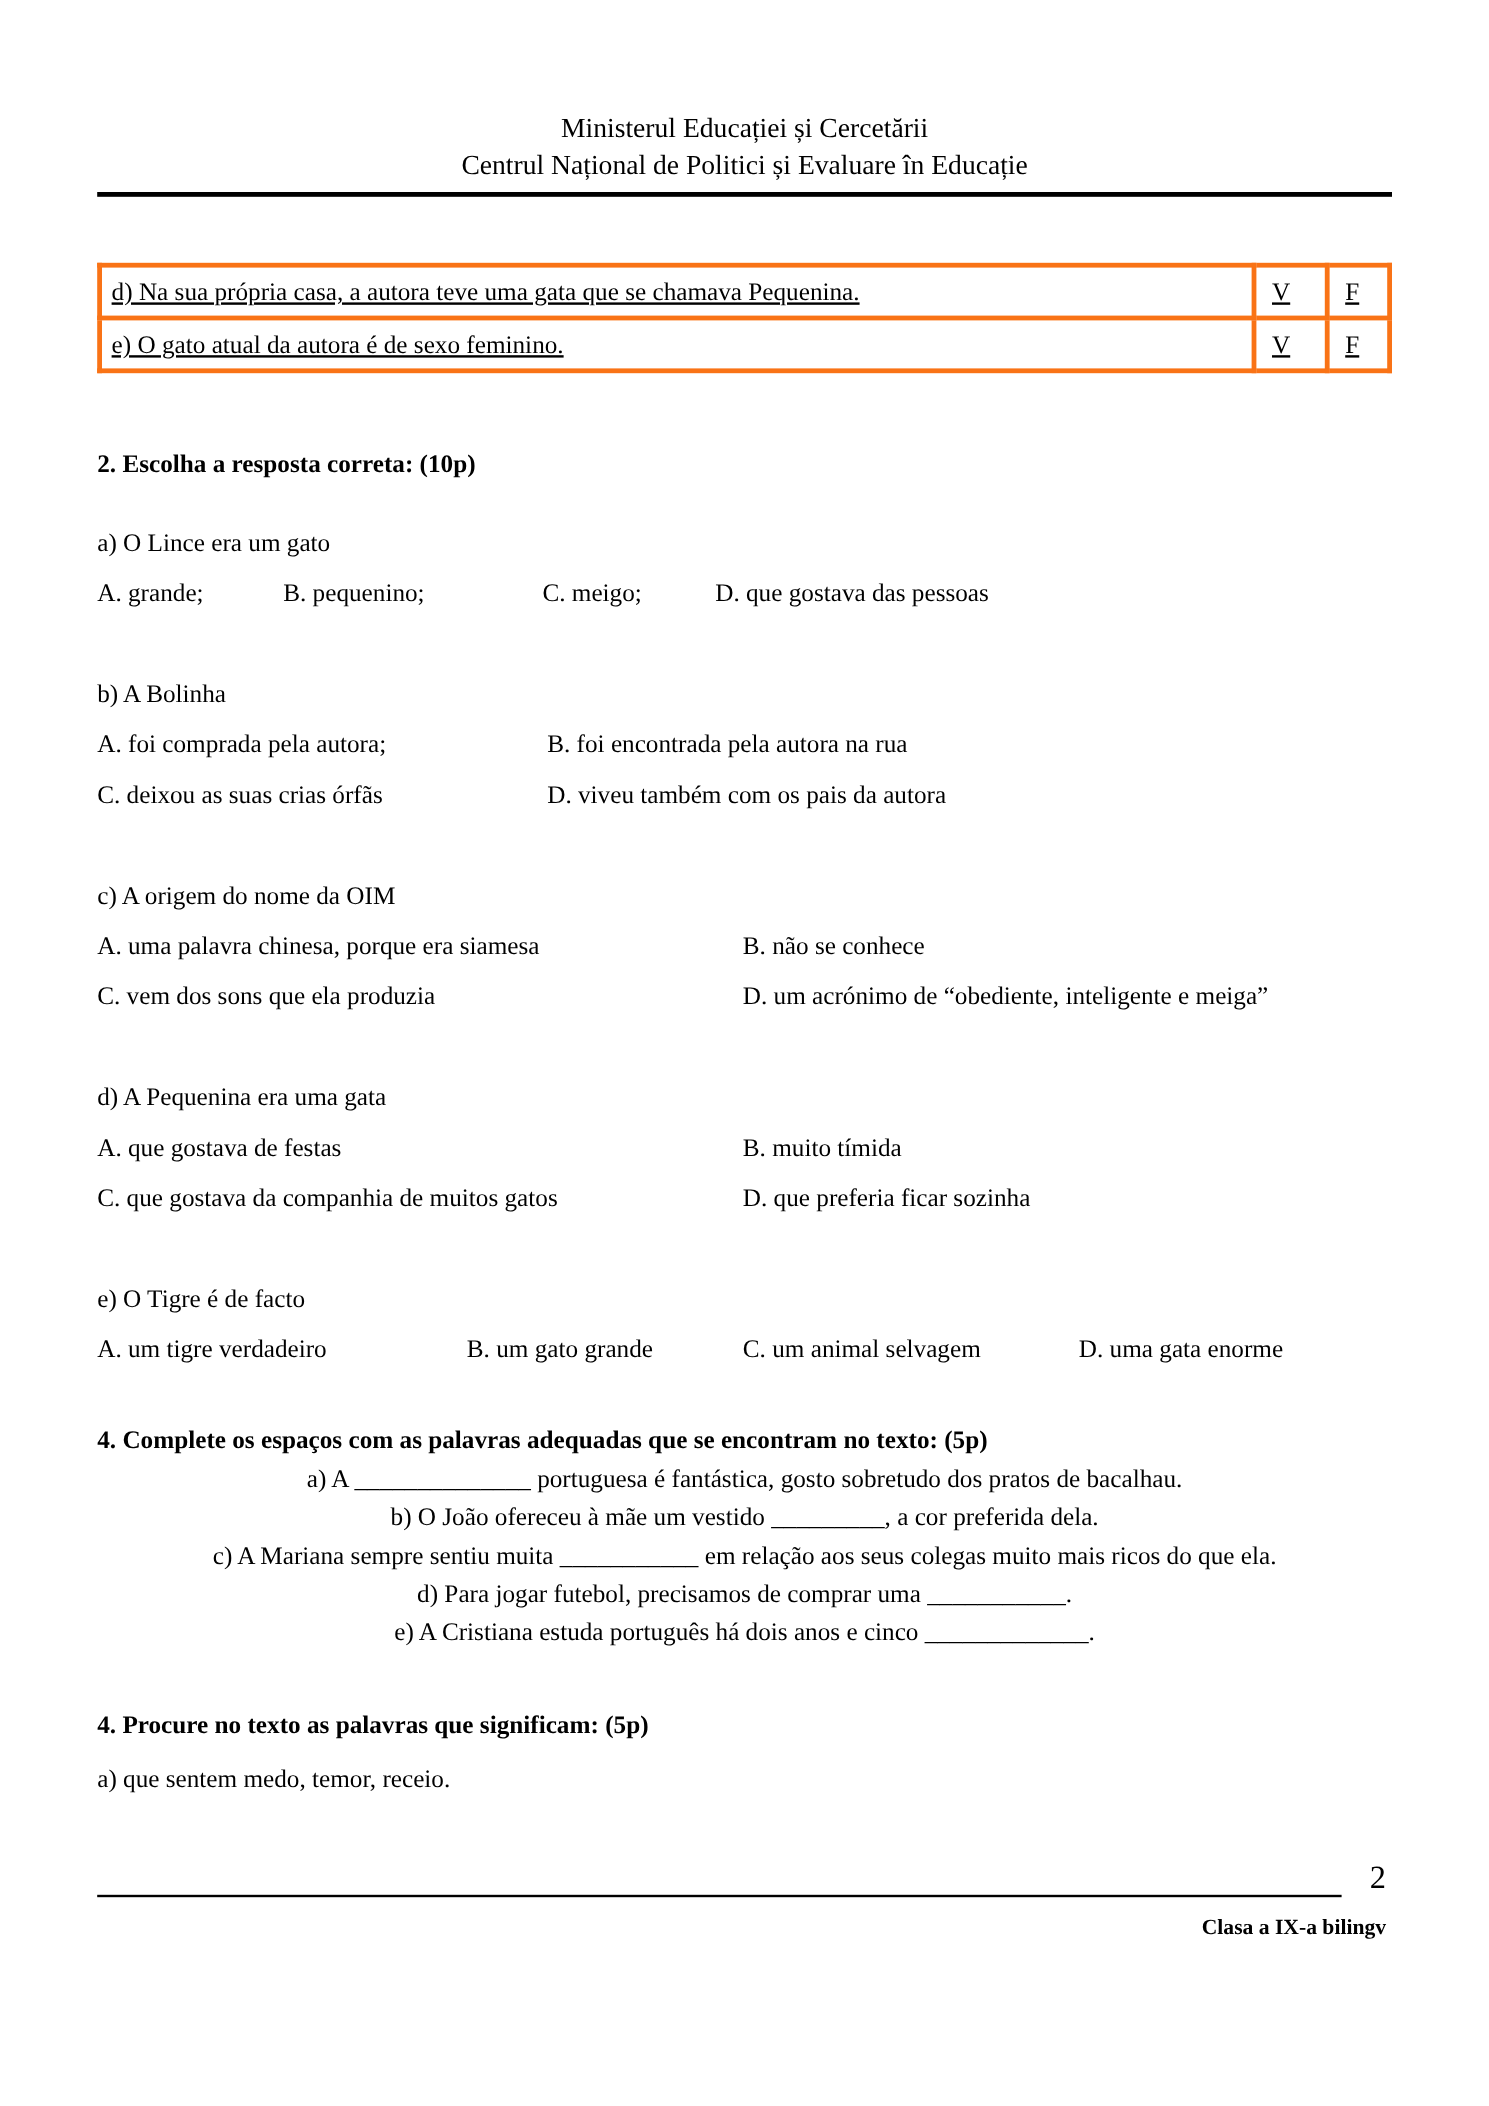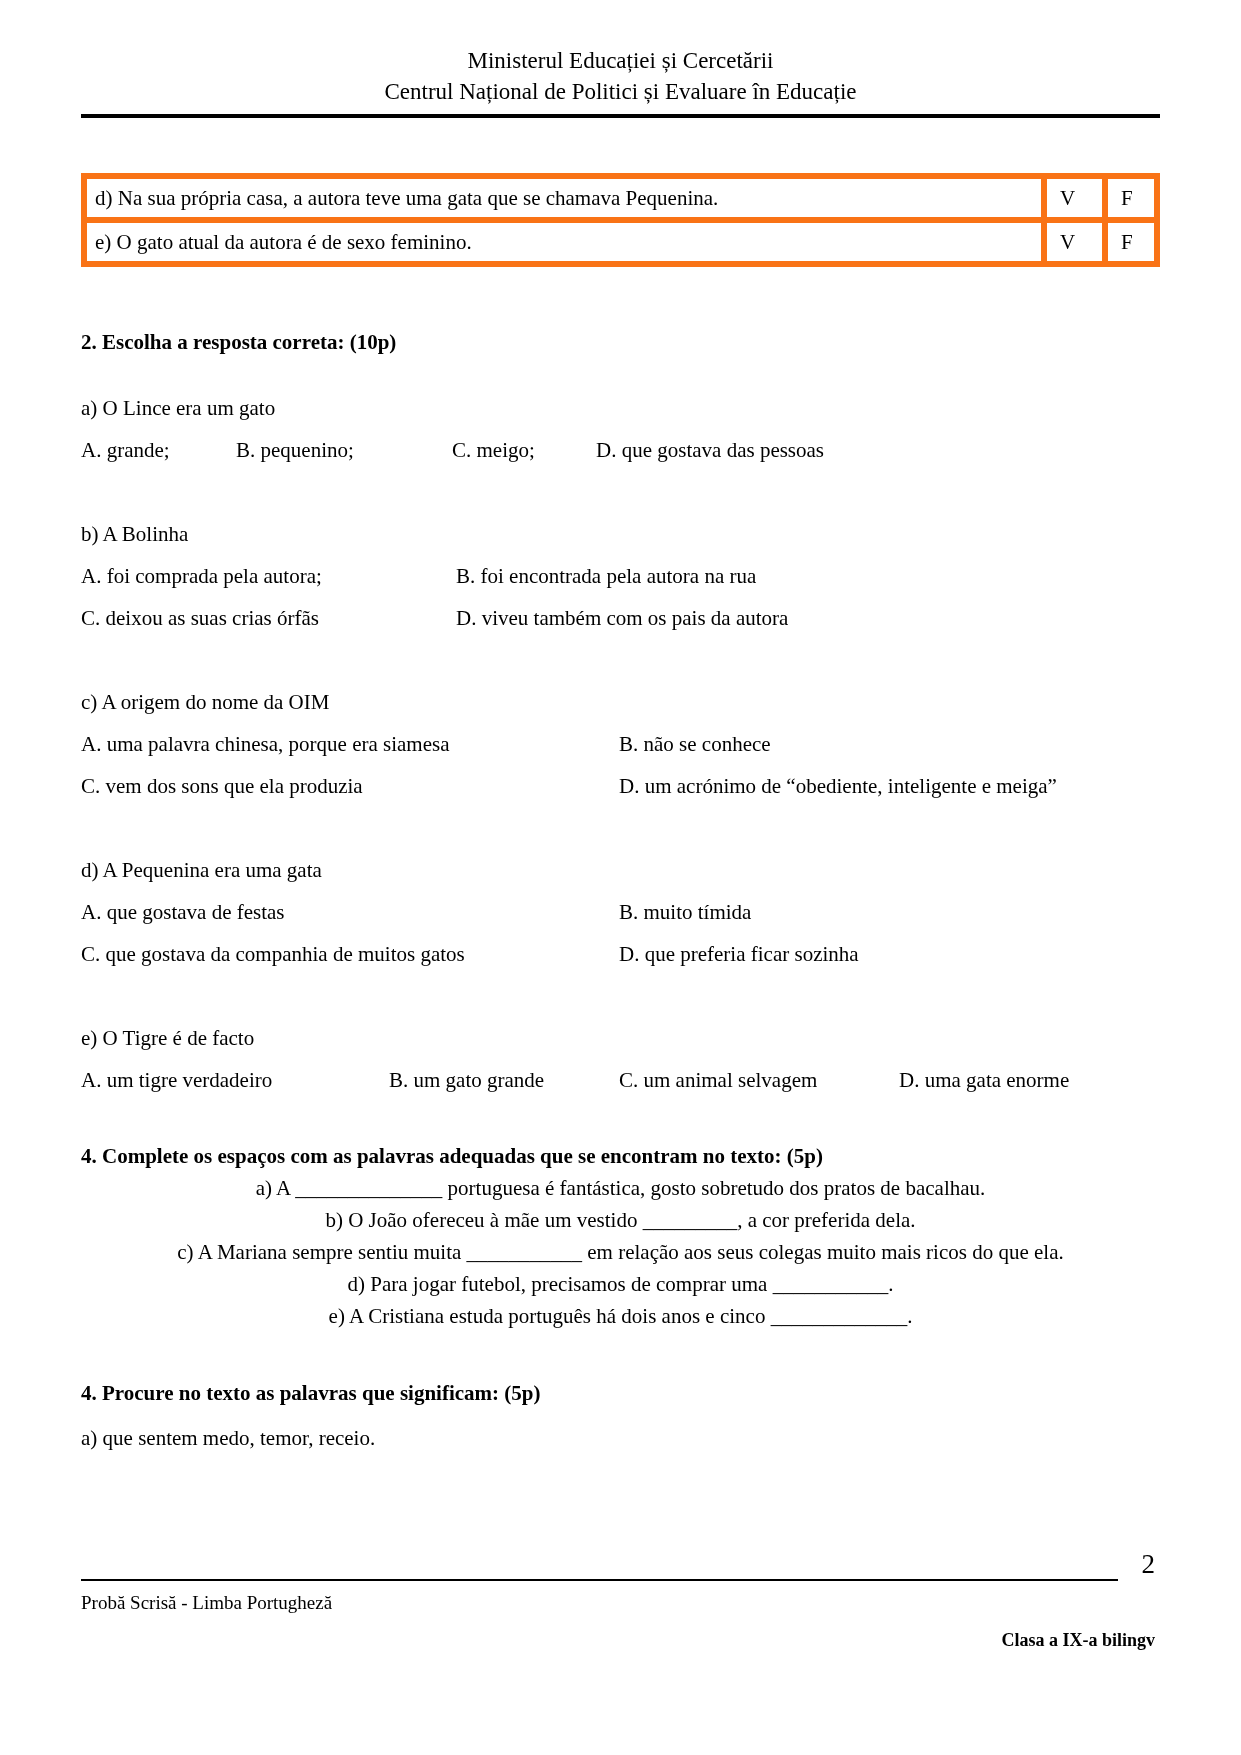--- a/index.html
+++ b/index.html
@@ -8,25 +8,25 @@
     position:relative;
     width:1241px; height:1755px;
     background:#ffffff;
     font-family:"Liberation Serif", serif;
     font-size:21px; line-height:26px;
     color:#000;
     padding:0 81px;
     overflow:hidden;
   }
   
-  .header { padding-top:45px; text-align:center; font-size:23px; line-height:31px; }
+  .header { padding-top:91px; text-align:center; font-size:23px; line-height:31px; }
   .header-rule { height:4px; background:#000; margin-top:7px; }
   
   .tf-table { width:100%; border-collapse:collapse; margin-top:55px; }
-  .tf-table td { border:6px solid #f97316; height:44px; padding:0 8px; vertical-align:middle; }
+  .tf-table td { border:4px solid #f97316; height:44px; padding:0 8px; vertical-align:middle;text-decoration:underline; }
   .tf-table td.vf { width:61px; padding-left:13px; }
   .tf-table td.vf.f { width:52px; }
   
   .sec-title { font-weight:bold; }
   .sec2-title { margin-top:62px; }
   .q-prompt { margin-top:40px; }
   .q-block .q-prompt { margin-top:58px; }
   .opt-row { display:flex; margin-top:16px; white-space:nowrap; }
   .opt-row span { flex-shrink:0; }
   .wA1 { width:155px; } .wA2 { width:216px; } .wA3 { width:144px; }
@@ -137,17 +137,16 @@
   <div class="fill-item">e) A Cristiana estuda português há dois anos e cinco _____________.</div>
 
   <div class="sec-title sec4-title">4. Procure no texto as palavras que significam: (5p)</div>
   <div class="find-item">a) que sentem medo, temor, receio.</div>
 
   <div class="footer">
     <div class="footer-rule-row">
       <div class="footer-rule"></div>
       <div class="page-number">2</div>
     </div>
-    <div class="footer-exam">Probă Scrisă - Limba Portugheză</div>
     <div class="footer-class">Clasa a IX-a bilingv</div>
   </div>
 
 </div>
 
 </body></html>

